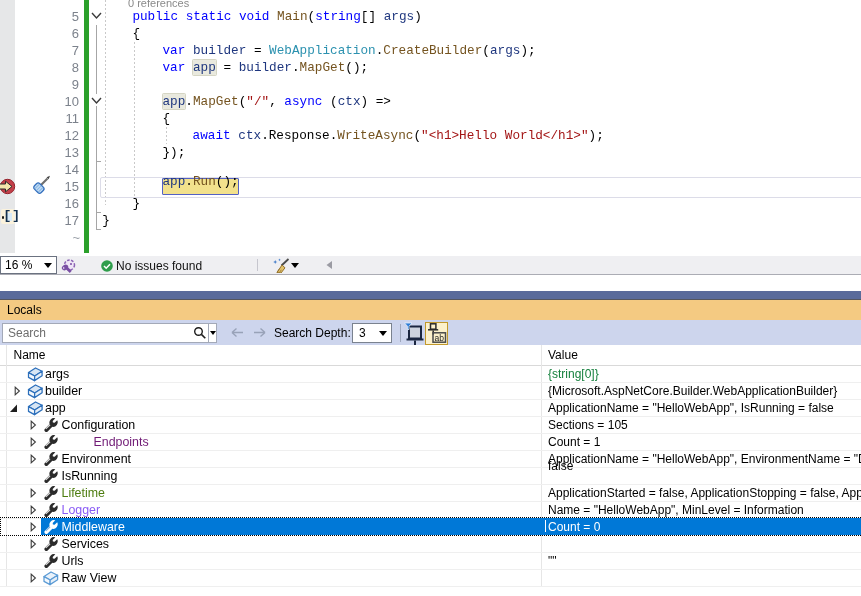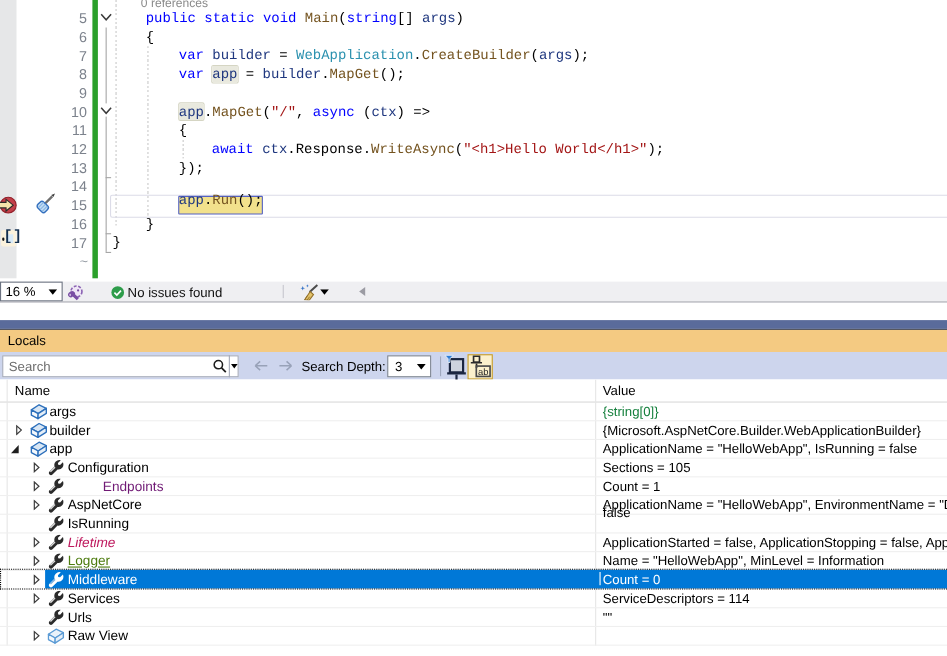--- a/index.html
+++ b/index.html
@@ -247,48 +247,48 @@
 <div class="cell ncell" style="left:61.5px;top:88.5px;color:#701a75;margin-left:32px;">Endpoints</div>
 <div class="cell vcell" style="top:88.5px;color:#000;">Count = 1</div>
 <div class="gridh" style="top:105.0px;"></div>
 <svg class="abs" style="left:29.5px;top:109.0px" width="7" height="10">
       <path d="M1.2 1.2 L5.4 5 L1.2 8.8 Z" fill="#FDFDFD" stroke="#3E3E3E" stroke-width="1.1"></path>
     </svg>
 <svg class="abs" style="left:44px;top:106.5px" width="14" height="15" viewBox="0 0 14 15">
       <path d="M13.2 2.2 L10.6 4.8 L8.9 4.6 L8.7 2.9 L11.3 0.3 A4.6 4.6 0 0 0 5.6 6.1 L1 10.7 A1.9 1.9 0 0 0 3.7 13.4 L8.3 8.8 A4.6 4.6 0 0 0 13.2 2.2 Z" fill="#2B2B2B"></path>
       <path d="M1.8 10.9 L6 6.7" stroke="#DADADA" stroke-width="1.3"></path>
     </svg>
-<div class="cell ncell" style="left:61.5px;top:105.5px;color:#000;">AspNetCore</div>
+<div class="cell ncell" style="left:61.5px;top:105.5px;color:#000;">Environment</div>
 <div class="cell vcell" style="top:105.5px;color:#000;">ApplicationName = "HelloWebApp", EnvironmentName = "De</div>
 <div class="gridh" style="top:122.0px;"></div>
 <svg class="abs" style="left:44px;top:123.5px" width="14" height="15" viewBox="0 0 14 15">
       <path d="M13.2 2.2 L10.6 4.8 L8.9 4.6 L8.7 2.9 L11.3 0.3 A4.6 4.6 0 0 0 5.6 6.1 L1 10.7 A1.9 1.9 0 0 0 3.7 13.4 L8.3 8.8 A4.6 4.6 0 0 0 13.2 2.2 Z" fill="#2B2B2B"></path>
       <path d="M1.8 10.9 L6 6.7" stroke="#DADADA" stroke-width="1.3"></path>
     </svg>
 <div class="cell ncell" style="left:61.5px;top:122.5px;color:#000;text-align:center;">IsRunning</div>
 <div class="cell vcell" style="top:113px;color:#000;">false</div>
 <div class="gridh" style="top:139.0px;"></div>
 <svg class="abs" style="left:29.5px;top:143.0px" width="7" height="10">
       <path d="M1.2 1.2 L5.4 5 L1.2 8.8 Z" fill="#FDFDFD" stroke="#3E3E3E" stroke-width="1.1"></path>
     </svg>
 <svg class="abs" style="left:44px;top:140.5px" width="14" height="15" viewBox="0 0 14 15">
       <path d="M13.2 2.2 L10.6 4.8 L8.9 4.6 L8.7 2.9 L11.3 0.3 A4.6 4.6 0 0 0 5.6 6.1 L1 10.7 A1.9 1.9 0 0 0 3.7 13.4 L8.3 8.8 A4.6 4.6 0 0 0 13.2 2.2 Z" fill="#2B2B2B"></path>
       <path d="M1.8 10.9 L6 6.7" stroke="#DADADA" stroke-width="1.3"></path>
     </svg>
-<div class="cell ncell" style="left:61.5px;top:139.5px;color:#be185d;font-style:italic;">Lifetime</div>
+<div class="cell ncell" style="left:61.5px;top:139.5px;color:#4d7c0f;">Lifetime</div>
 <div class="cell vcell" style="top:139.5px;color:#000;">ApplicationStarted = false, ApplicationStopping = false, ApplicationStopped = fal</div>
 <div class="gridh" style="top:156.0px;"></div>
 <svg class="abs" style="left:29.5px;top:160.0px" width="7" height="10">
       <path d="M1.2 1.2 L5.4 5 L1.2 8.8 Z" fill="#FDFDFD" stroke="#3E3E3E" stroke-width="1.1"></path>
     </svg>
 <svg class="abs" style="left:44px;top:157.5px" width="14" height="15" viewBox="0 0 14 15">
       <path d="M13.2 2.2 L10.6 4.8 L8.9 4.6 L8.7 2.9 L11.3 0.3 A4.6 4.6 0 0 0 5.6 6.1 L1 10.7 A1.9 1.9 0 0 0 3.7 13.4 L8.3 8.8 A4.6 4.6 0 0 0 13.2 2.2 Z" fill="#2B2B2B"></path>
       <path d="M1.8 10.9 L6 6.7" stroke="#DADADA" stroke-width="1.3"></path>
     </svg>
-<div class="cell ncell" style="left:61.5px;top:156.5px;color:#4d7c0f;text-decoration:underline;">Logger</div>
+<div class="cell ncell" style="left:61.5px;top:156.5px;color:#8b5cf6;">Logger</div>
 <div class="cell vcell" style="top:156.5px;color:#000;">Name = "HelloWebApp", MinLevel = Information</div>
 <div class="gridh" style="top:173.0px;"></div>
 <div class="abs" style="left:41px;top:172.5px;width:820px;height:17.5px;background:#0078D7;"></div>
 <svg class="abs" style="left:29.5px;top:177.0px" width="7" height="10">
       <path d="M1.2 1.2 L5.4 5 L1.2 8.8 Z" fill="#FDFDFD" stroke="#3E3E3E" stroke-width="1.1"></path>
     </svg>
 <svg class="abs" style="left:44px;top:174.5px" width="14" height="15" viewBox="0 0 14 15">
       <path d="M13.2 2.2 L10.6 4.8 L8.9 4.6 L8.7 2.9 L11.3 0.3 A4.6 4.6 0 0 0 5.6 6.1 L1 10.7 A1.9 1.9 0 0 0 3.7 13.4 L8.3 8.8 A4.6 4.6 0 0 0 13.2 2.2 Z" fill="#FFFFFF"></path>
       <path d="M1.8 10.9 L6 6.7" stroke="#7FB2E0" stroke-width="1.3"></path>
     </svg>
@@ -297,21 +297,20 @@
 <div class="abs" style="left:0;top:172.0px;width:861px;height:18.5px;border:1px dotted #000;border-right:none;box-sizing:border-box;"></div>
 <div class="abs" style="left:545px;top:175.0px;width:1px;height:12px;background:#fff;"></div>
 <svg class="abs" style="left:29.5px;top:194.0px" width="7" height="10">
       <path d="M1.2 1.2 L5.4 5 L1.2 8.8 Z" fill="#FDFDFD" stroke="#3E3E3E" stroke-width="1.1"></path>
     </svg>
 <svg class="abs" style="left:44px;top:191.5px" width="14" height="15" viewBox="0 0 14 15">
       <path d="M13.2 2.2 L10.6 4.8 L8.9 4.6 L8.7 2.9 L11.3 0.3 A4.6 4.6 0 0 0 5.6 6.1 L1 10.7 A1.9 1.9 0 0 0 3.7 13.4 L8.3 8.8 A4.6 4.6 0 0 0 13.2 2.2 Z" fill="#2B2B2B"></path>
       <path d="M1.8 10.9 L6 6.7" stroke="#DADADA" stroke-width="1.3"></path>
     </svg>
 <div class="cell ncell" style="left:61.5px;top:190.5px;color:#000;">Services</div>
-<div class="cell vcell" style="top:190.5px;color:#000;">ServiceDescriptors = 114</div>
 <div class="gridh" style="top:207.0px;"></div>
 <svg class="abs" style="left:44px;top:208.5px" width="14" height="15" viewBox="0 0 14 15">
       <path d="M13.2 2.2 L10.6 4.8 L8.9 4.6 L8.7 2.9 L11.3 0.3 A4.6 4.6 0 0 0 5.6 6.1 L1 10.7 A1.9 1.9 0 0 0 3.7 13.4 L8.3 8.8 A4.6 4.6 0 0 0 13.2 2.2 Z" fill="#2B2B2B"></path>
       <path d="M1.8 10.9 L6 6.7" stroke="#DADADA" stroke-width="1.3"></path>
     </svg>
 <div class="cell ncell" style="left:61.5px;top:207.5px;color:#000;">Urls</div>
 <div class="cell vcell" style="top:207.5px;color:#000;">""</div>
 <div class="gridh" style="top:224.0px;"></div>
 <svg class="abs" style="left:29.5px;top:228.0px" width="7" height="10">
       <path d="M1.2 1.2 L5.4 5 L1.2 8.8 Z" fill="#FDFDFD" stroke="#3E3E3E" stroke-width="1.1"></path>

